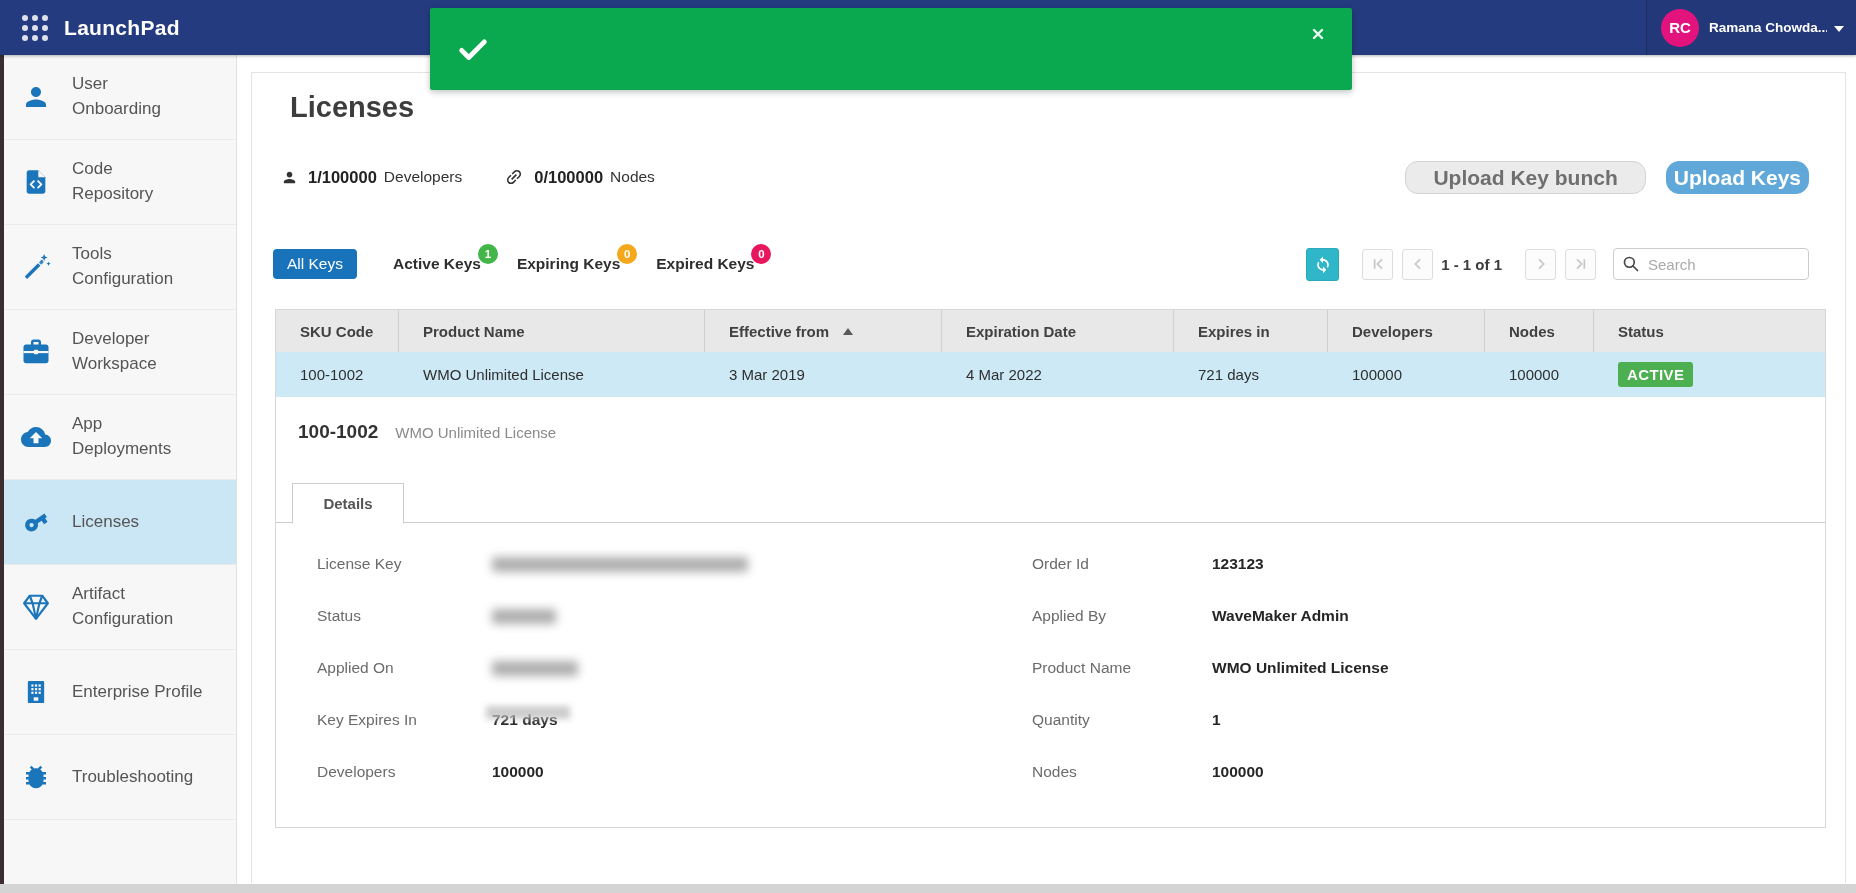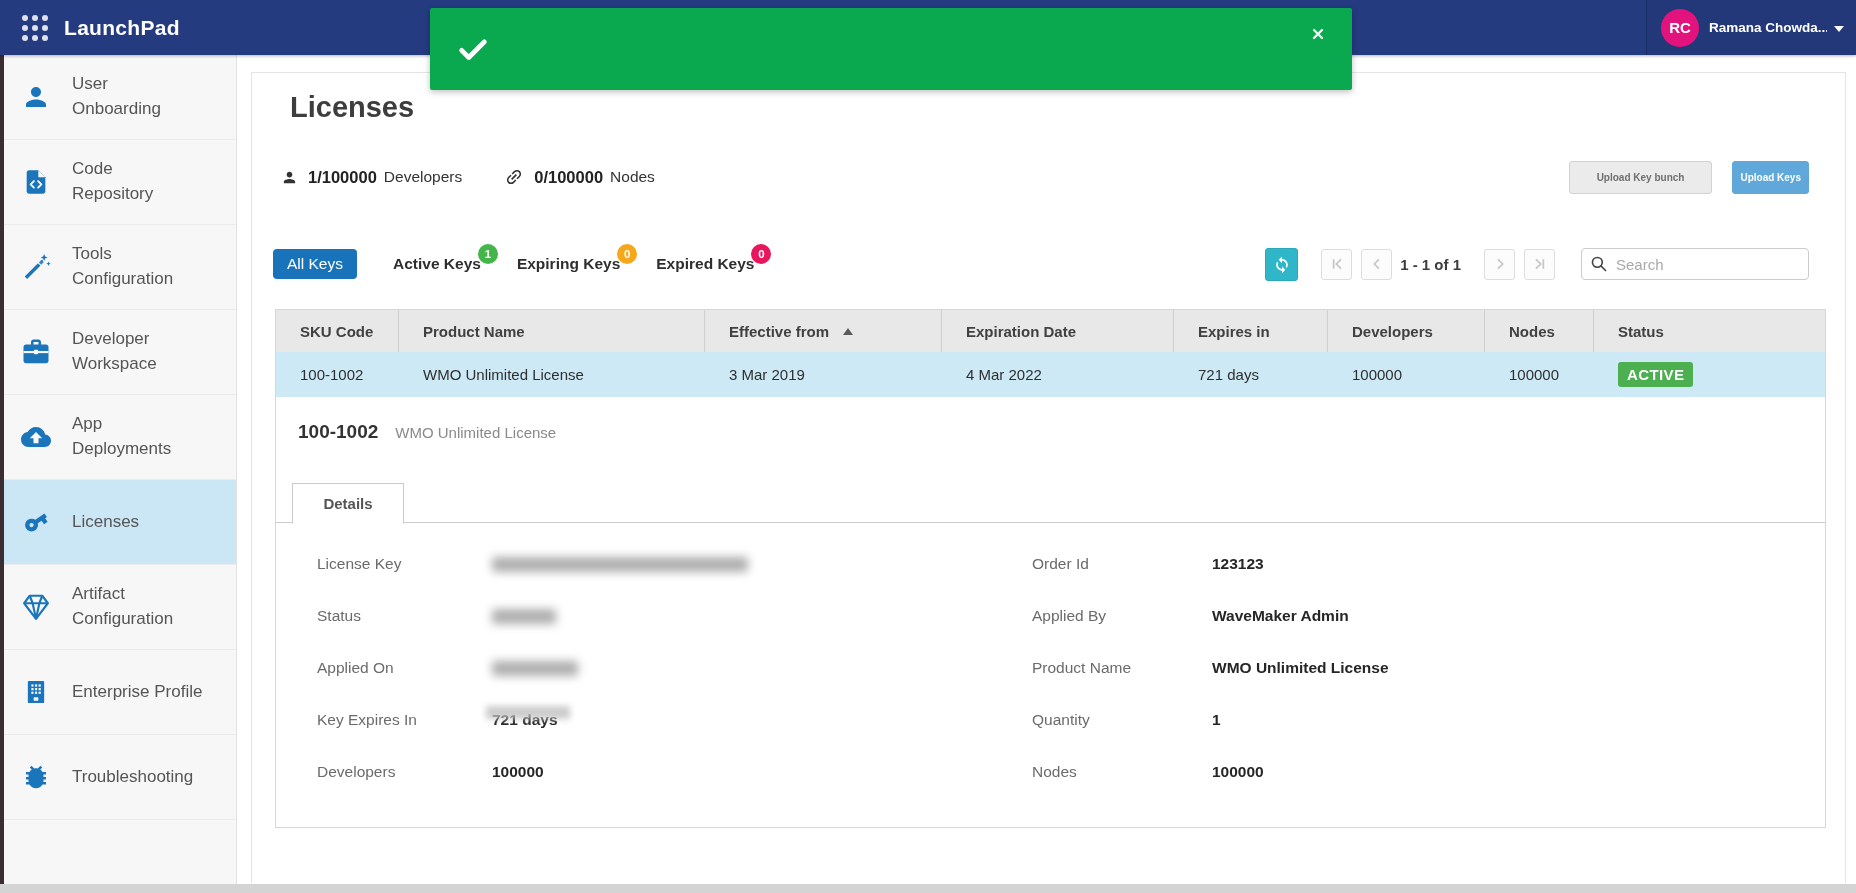--- a/index.html
+++ b/index.html
@@ -53,21 +53,21 @@
     border:1px solid #e4e4e4; border-bottom:none; }
   .page-title { position:absolute; left:38px; top:18px; font-size:29px; font-weight:bold; color:#3d3d3d; }
 
   .stats { position:absolute; left:29px; top:94px; display:flex; align-items:center; }
   .stat-ico { display:flex; align-items:center; margin-right:10px; }
   .stat-val { font-weight:bold; font-size:16.5px; color:#222; margin-right:7px; }
   .stat-lbl { font-size:15.5px; color:#333; }
   .stat-gap { width:42px; }
 
   .actions { position:absolute; right:36px; top:88px; display:flex; gap:20px; }
-  .btn { height:33px; display:flex; align-items:center; border-radius:3px; font-size:10px;
+  .btn { height:33px; display:flex; align-items:center; border-radius:13px; font-size:21px;
     font-weight:bold; cursor:pointer;text-align:right; }
   .btn-secondary { background:#ebebeb; border:1px solid #d2d2d2; color:#6f6f6f; padding:0 27px; }
   .btn-primary { background:#5fa8d9; border:1px solid #5fa8d9; color:#fff; padding:0 7px; }
 
   
   .tabs-row { position:absolute; left:21px; top:174px; height:34px; display:flex; align-items:center; gap:36px; }
   .tab-pill { background:#1873bb; color:#fff; font-size:15.5px; padding:6px 14px; border-radius:4px; cursor:pointer; }
   .tab-link { position:relative; font-size:15.5px; font-weight:bold; color:#2e2e2e; cursor:pointer; }
   .badge { position:absolute; top:-11px; right:-17px; min-width:20px; height:20px; border-radius:50%;
     color:#fff; font-size:11.5px; font-weight:bold; display:flex; align-items:center; justify-content:center; }
@@ -77,21 +77,21 @@
 
   
   .toolbar { position:absolute; right:36px; top:174px; height:34px; display:flex; align-items:center; }
   .refresh-btn { width:33px; height:33px; background:#2fb6c9; border:1px solid #2aa9bb; border-radius:3px;
     display:flex; align-items:center; justify-content:center; cursor:pointer; margin-right:14px; }
   .pg-btn { width:31px; height:31px; border:1px solid #ddd; background:#fcfcfc; border-radius:3px;
     display:flex; align-items:center; justify-content:center; margin-left:9px; cursor:pointer; }
   .pg-btn svg { stroke:#c6c6c6; }
   .pg-text { font-size:15px; font-weight:bold; color:#3c3c3c; margin:0 14px 0 8px; white-space:nowrap; }
   .pg-text ~ .pg-btn:first-of-type { margin-left:0; }
-  .search-box { position:relative; width:228px; height:32px; margin-left:26px; }
+  .search-box { position:relative; width:196px; height:32px; margin-left:17px; }
   .search-box input { width:100%; height:100%; border:1px solid #ccc; border-radius:4px;
     padding:0 10px 0 34px; font-size:15px; color:#333; outline:none;
     font-family:"Liberation Sans","DejaVu Sans",sans-serif; }
   .search-box input::placeholder { color:#a9a9a9; }
   .search-ico { position:absolute; left:9px; top:7px; }
 
   
   .table-wrap { position:absolute; left:23px; top:236px; width:1551px; border:1px solid #d7d7d7; background:#0f172a; }
   .tgrid { display:grid; grid-template-columns:123px 306px 237px 232px 154px 157px 109px 1fr; }
   .thead { background:#e8e8e8; height:42px; }

